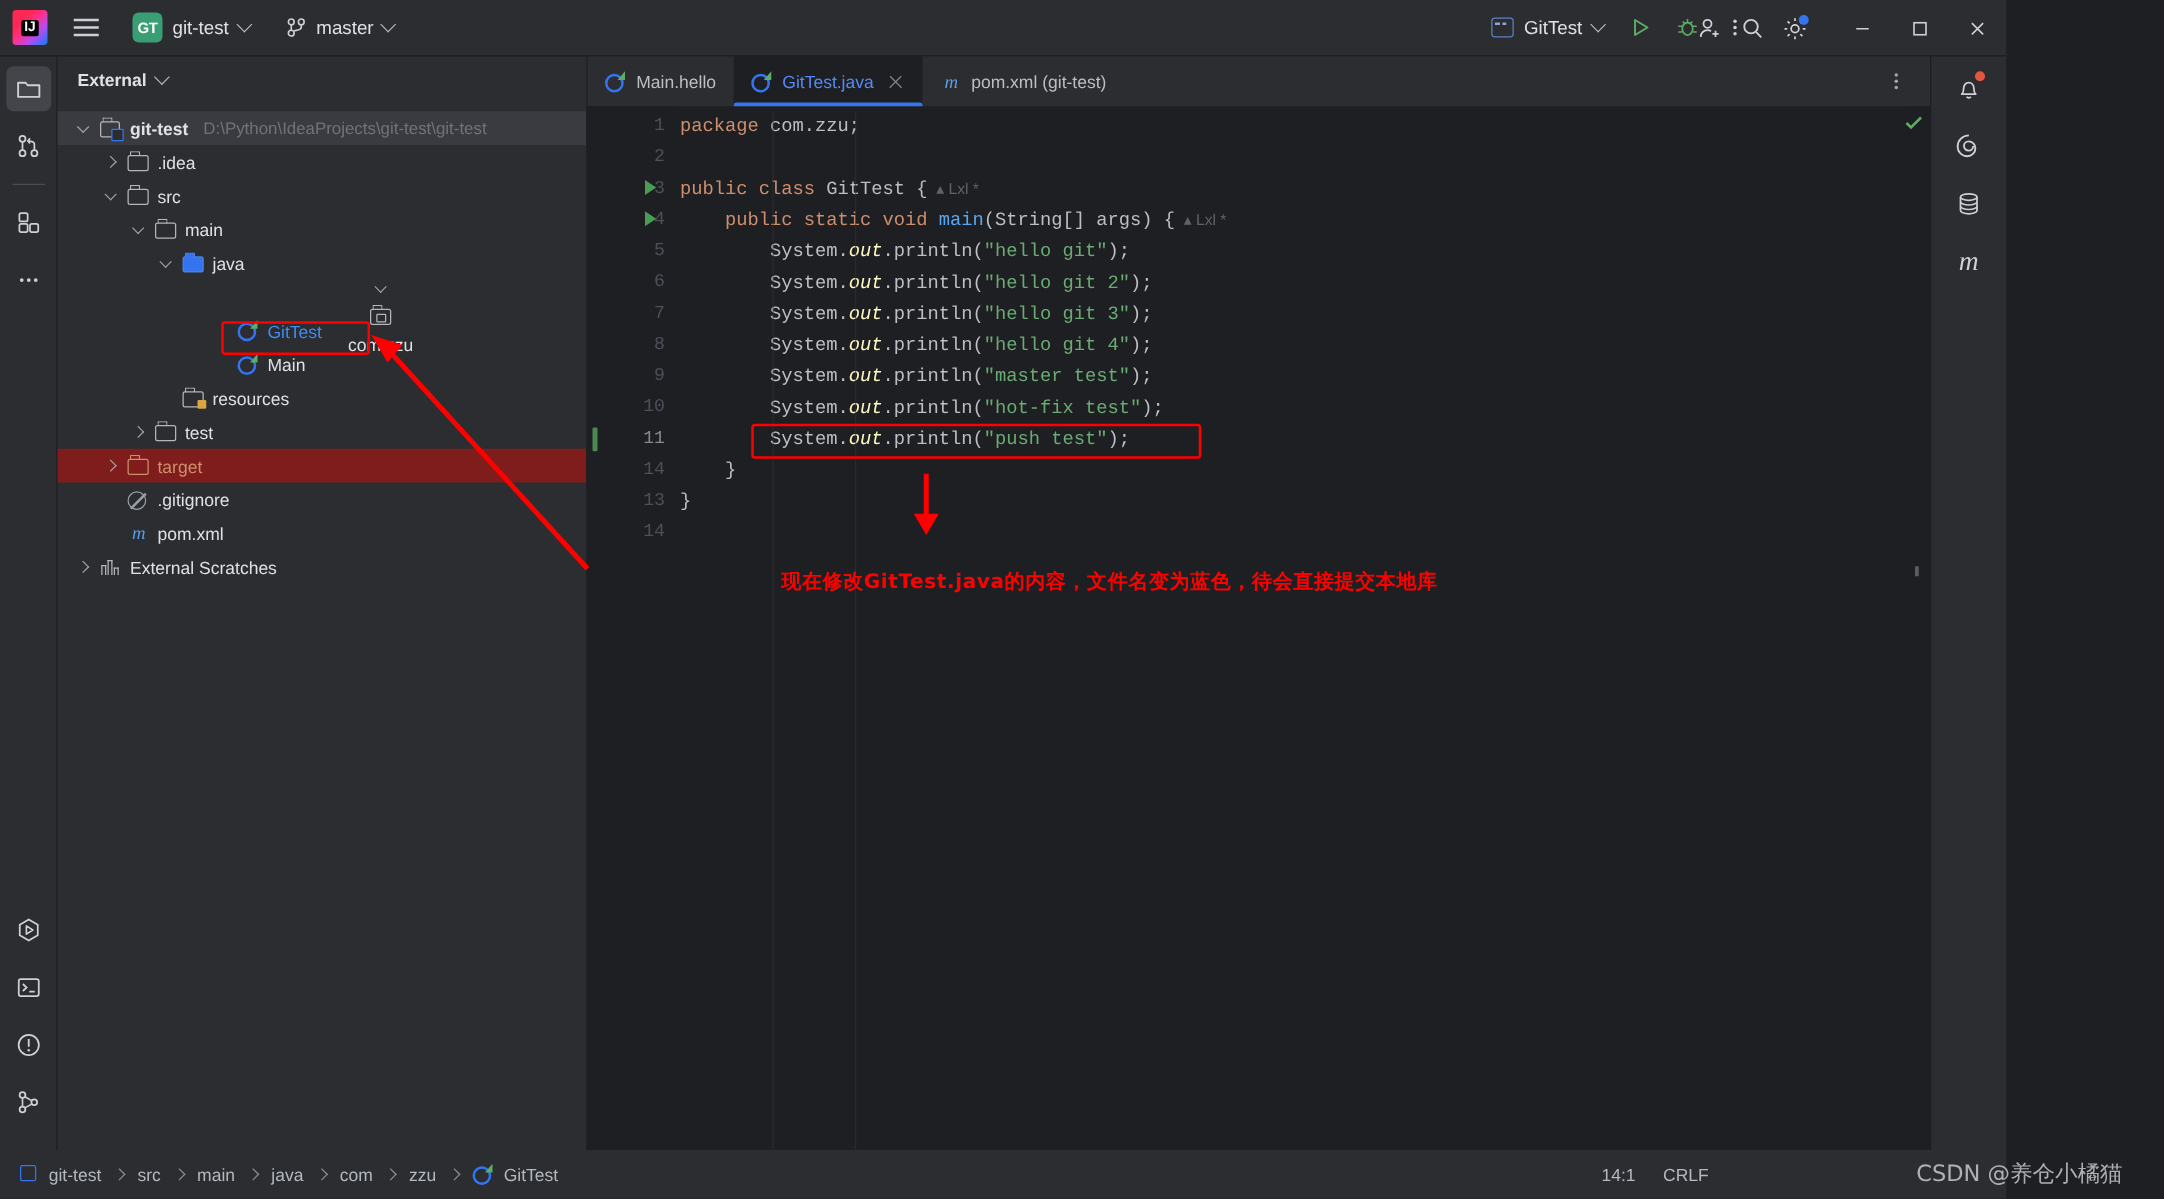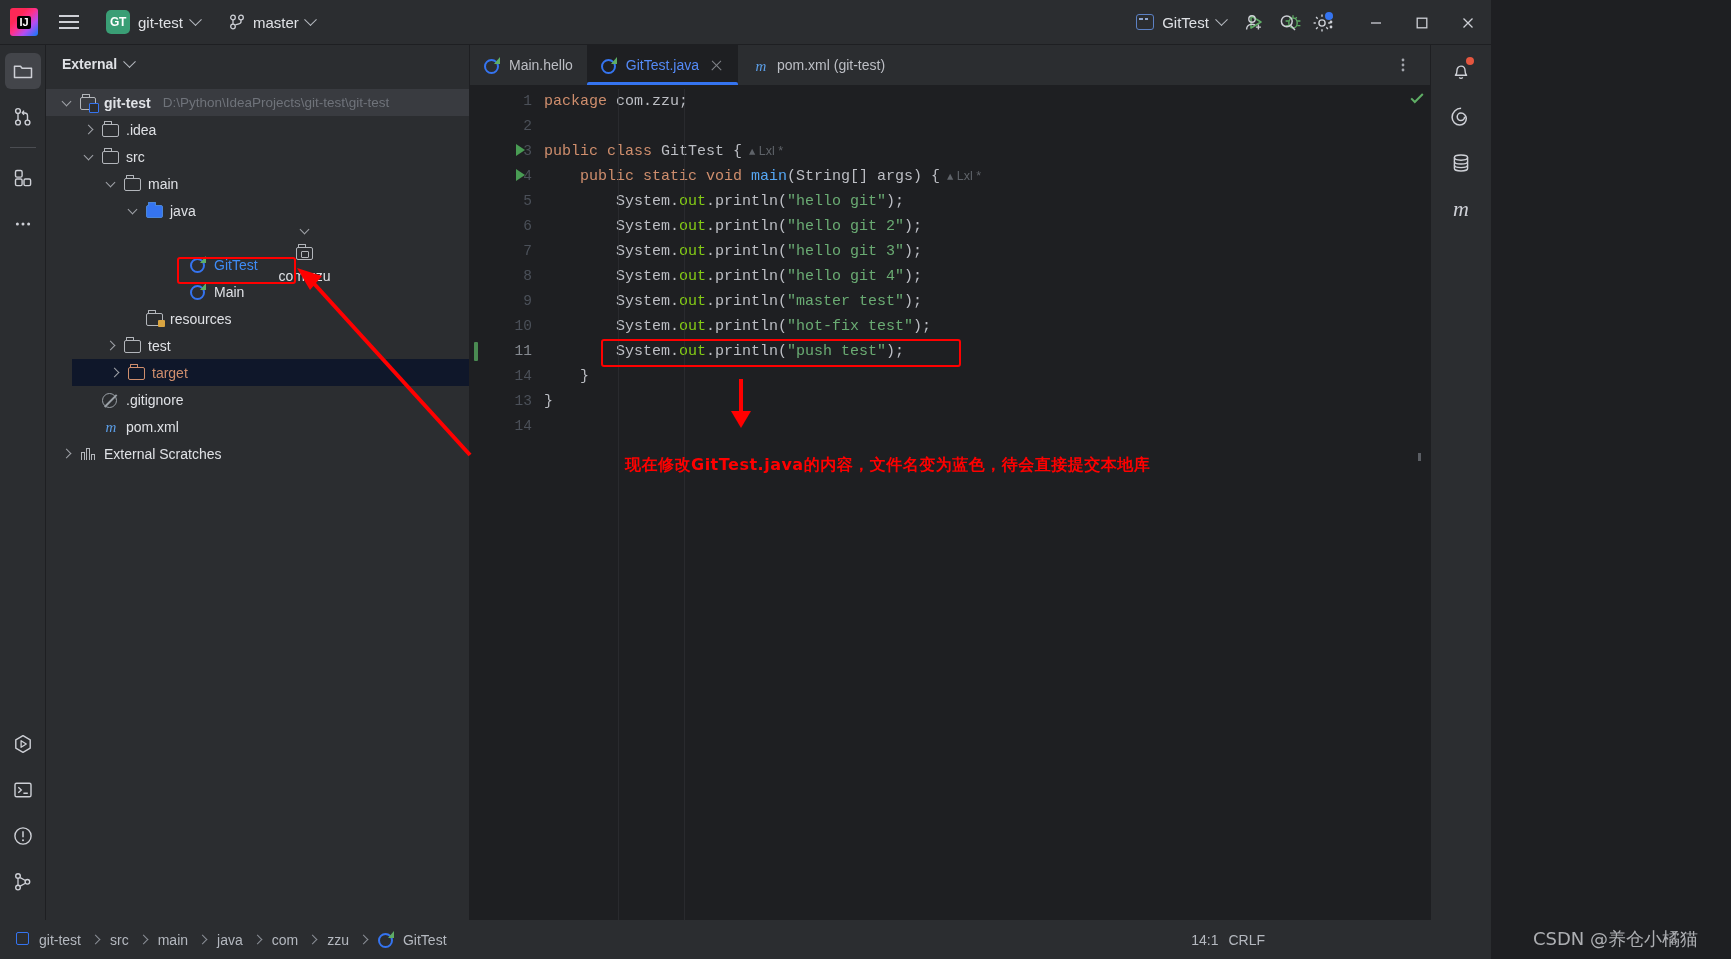--- a/index.html
+++ b/index.html
@@ -3,21 +3,21 @@
 <meta charset="utf-8">
 <style>
   * { box-sizing: border-box; margin: 0; padding: 0; }
   html, body {
     width: 1731px; height: 959px;
     background: #1e1f22;
     font-family: "Liberation Sans", sans-serif;
     overflow: hidden;
     color: #dfe1e5;
   }
-  #app { position: relative; width: 1491px; height: 959px; display: flex; flex-direction: column; }
+  #app { position: relative; width: 1605px; height: 959px; display: flex; flex-direction: column; }
 
   
   .titlebar {
     height: 45px; flex: 0 0 45px;
     background: #2b2d30;
     display: flex; align-items: center;
     position: relative;
     border-bottom: 1px solid #1e1f22;
   }
   .tb-left { display: flex; align-items: center; gap: 0; padding-left: 10px; }
@@ -81,21 +81,21 @@
     display:flex; flex-direction:column; border-right: 1px solid #1e1f22;
   }
   .pp-header { height: 38px; display:flex; align-items:center; padding: 0 10px 0 16px; gap: 8px; }
   .pp-title { font-size: 14px; font-weight: 700; color: #dfe1e5; }
   .tree { flex:1 1 auto; overflow: hidden; padding-top: 6px; font-size: 14px; position: relative; }
   .row {
     height: 27px; display:flex; align-items:center; gap: 6px;
     padding-right: 8px; white-space: nowrap; cursor: pointer; position: relative;
   }
   .row.sel { background: #393b40; }
-  .row.sel-amber { background: #0f172a; margin-left: 26px; }
+  .row.sel-amber { background: #7f1d1d; }
   .arrow { width: 14px; height: 14px; flex:0 0 14px; position: relative; }
   .arrow.r::after, .arrow.d::after {
     content:""; position:absolute; width:6px; height:6px;
     border-right: 1.5px solid #a0a3a8; border-bottom: 1.5px solid #a0a3a8;
     left: 3px; top: 3px;
   }
   .arrow.r::after { transform: rotate(-45deg); }
   .arrow.d::after { transform: rotate(45deg); top: 2px; }
   .lbl { color: #dfe1e5; }
   .lbl.bold { font-weight: 700; }
@@ -157,36 +157,36 @@
   .gnum { height: 25px; line-height:25px; text-align:right; padding-right: 8px; color:#4b5059; font-size:14.5px; font-family:"Liberation Mono", monospace; position:relative; }
   .gnum.cur { color:#868a91; }
   .run-marker { position:absolute; left: 46px; top: 5px; width:0; height:0; border-left: 9px solid #499c54; border-top: 6px solid transparent; border-bottom: 6px solid transparent; }
   .chg-bar { position:absolute; left: 4px; top: 3px; width: 4px; height: 19px; background:#4a8a52; border-radius:1px; }
 
   .code-pane { flex:1 1 auto; position:relative; padding-top:4px; overflow:hidden; }
   .cline { height: 25px; line-height: 25px; font-family:"Liberation Mono", monospace; font-size:15px; white-space: pre; color:#bcbec4; padding-left: 4px; }
   .k { color:#cf8e6d; }
   .str { color:#6aab73; }
   .fn { color:#56a8f5; }
-  .st { color:#84cc16; }
+  .st { color:#fef9c3; font-style: italic; }
   .pl { color:#bcbec4; }
   .cls { color:#bcbec4; }
   .hint { color:#5f6369; font-size:12.5px; font-family:"Liberation Sans", sans-serif; }
   .vline { position:absolute; top: 4px; bottom: 0; width:1px; background:#30323799; }
 
   .right-marks { width: 18px; flex: 0 0 18px; position:relative; background:#1e1f22; }
 
   
   .rstripe { width: 61px; flex:0 0 61px; background:#2b2d30; display:flex; flex-direction:column; align-items:center; padding-top:8px; border-left:1px solid #1e1f22; }
 
   
   .statusbar { height: 39px; flex:0 0 39px; background:#2b2d30; display:flex; align-items:center; padding: 0 16px; font-size:14px; color:#b4b8bf; position:relative; }
   .crumb { display:flex; align-items:center; gap:7px; cursor:pointer; padding: 2px 3px; border-radius:3px;}
   .crumb-sep { width:7px; height:7px; border-right:1.5px solid #8b8f96; border-top:1.5px solid #8b8f96; transform: rotate(45deg); margin: 0 8px; }
-  .sb-right { margin-left:auto; display:flex; align-items:center; gap: 10px; }
+  .sb-right { margin-left:auto; display:flex; align-items:center; gap: 22px; }
 
   
   .overlay { position:absolute; inset:0; pointer-events:none; z-index: 50; }
   .red-box { position:absolute; border: 2.5px solid #f00; border-radius: 3px; }
   .anno-text {
     position:absolute; color:#f00; font-weight:700; font-size:16px;
     font-family: "DejaVu Sans", sans-serif; white-space: nowrap; letter-spacing: .5px;
   }
   .watermark {
     position:absolute; color:#c6c8cc; opacity:.85; font-size:18px;

